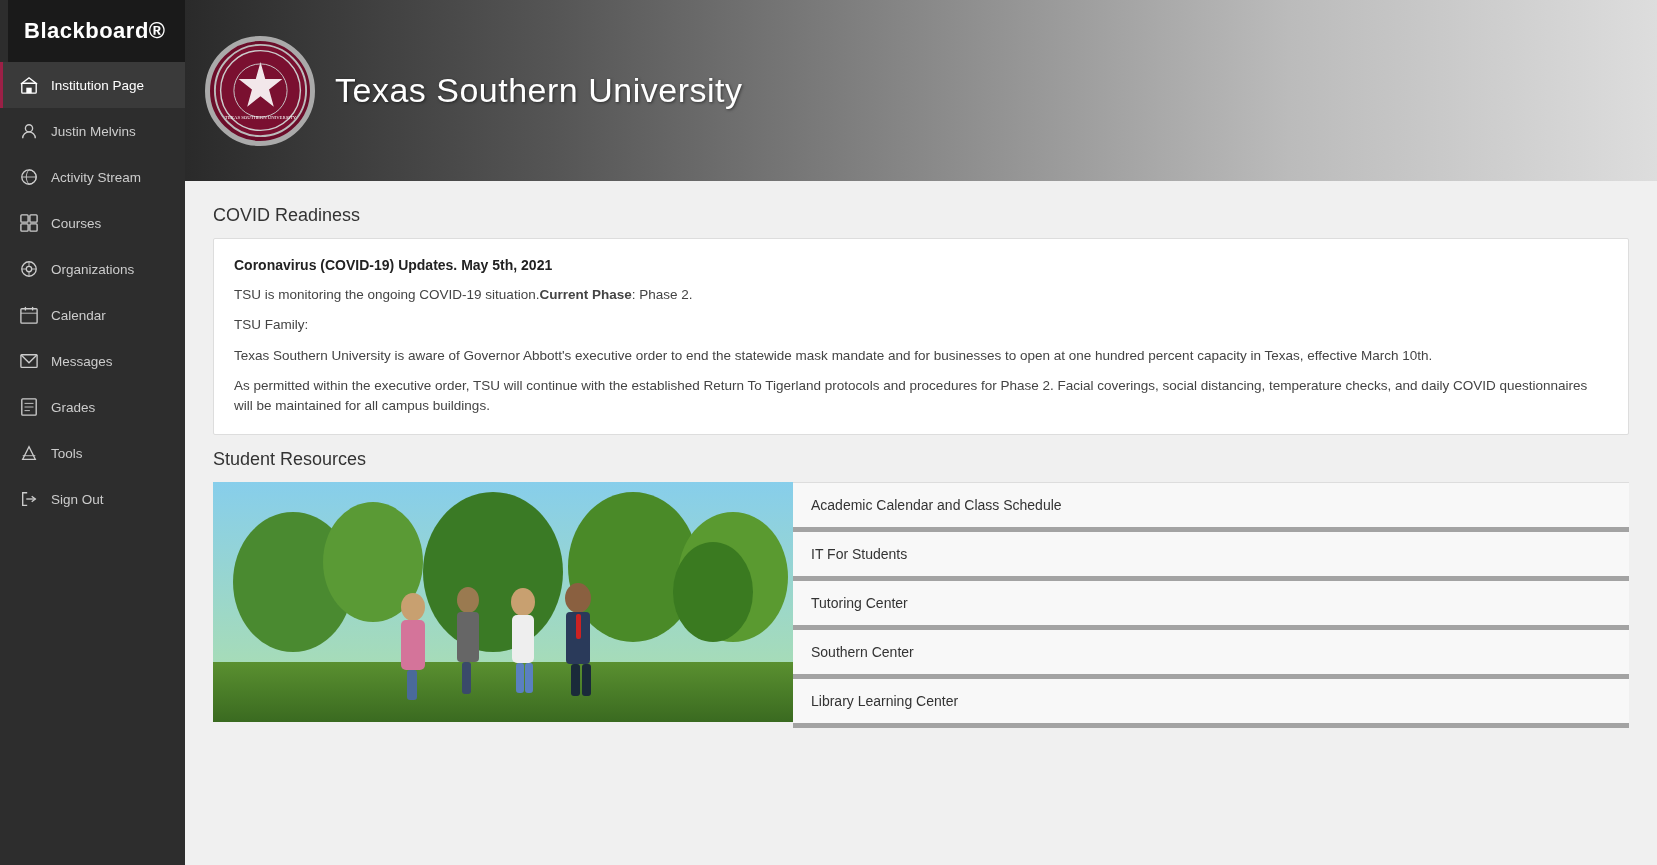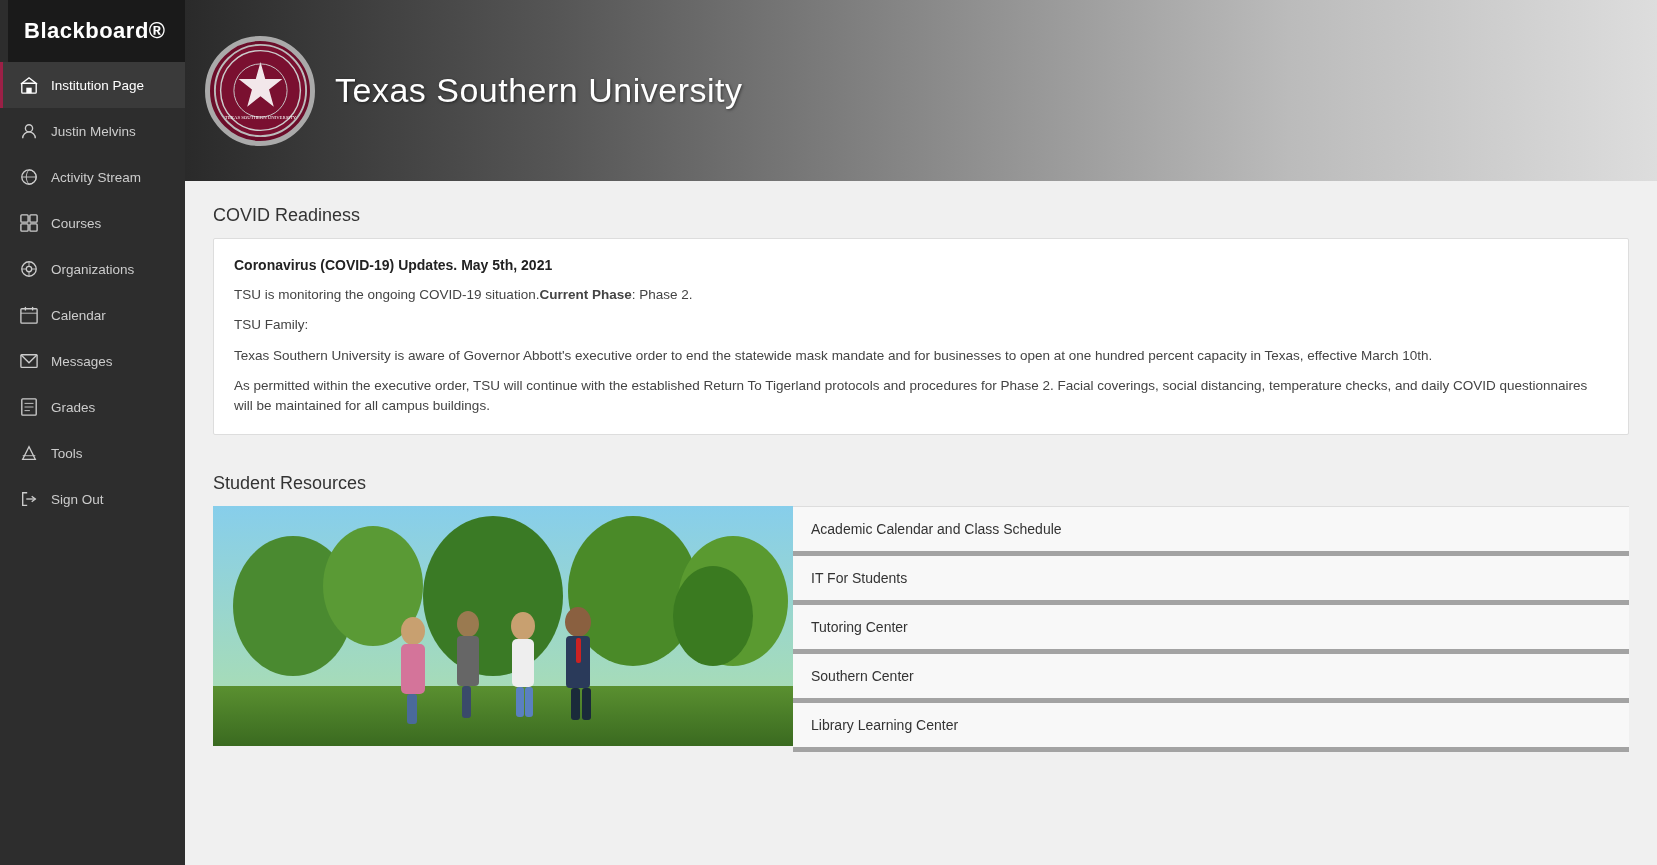--- a/index.html
+++ b/index.html
@@ -104,21 +104,21 @@
     .section-title {
       font-size: 18px;
       font-weight: normal;
       color: #333;
       margin-bottom: 12px;
     }
     .covid-box {
       background: #fff;
       border: 1px solid #ddd;
       padding: 18px 20px;
-      margin-bottom: 38px;
+      margin-bottom: 14px;
       border-radius: 2px;
     }
     .covid-box .covid-heading {
       font-size: 14px;
       font-weight: bold;
       margin-bottom: 12px;
       color: #222;
     }
     .covid-box p {
       font-size: 13.5px;

